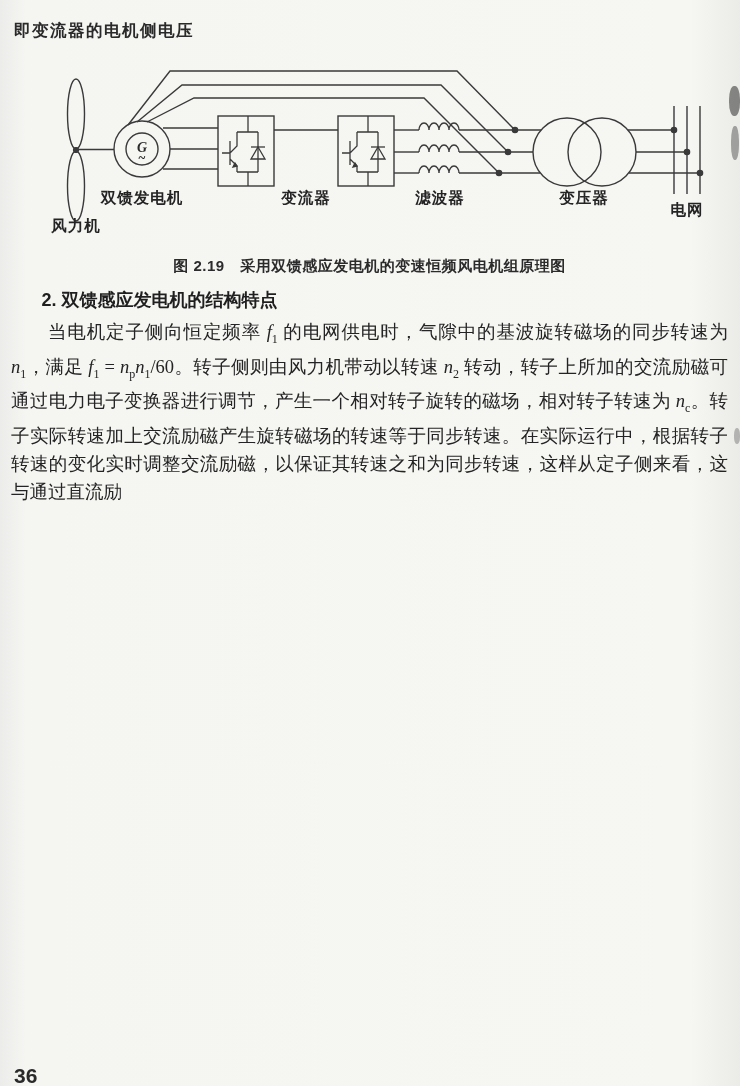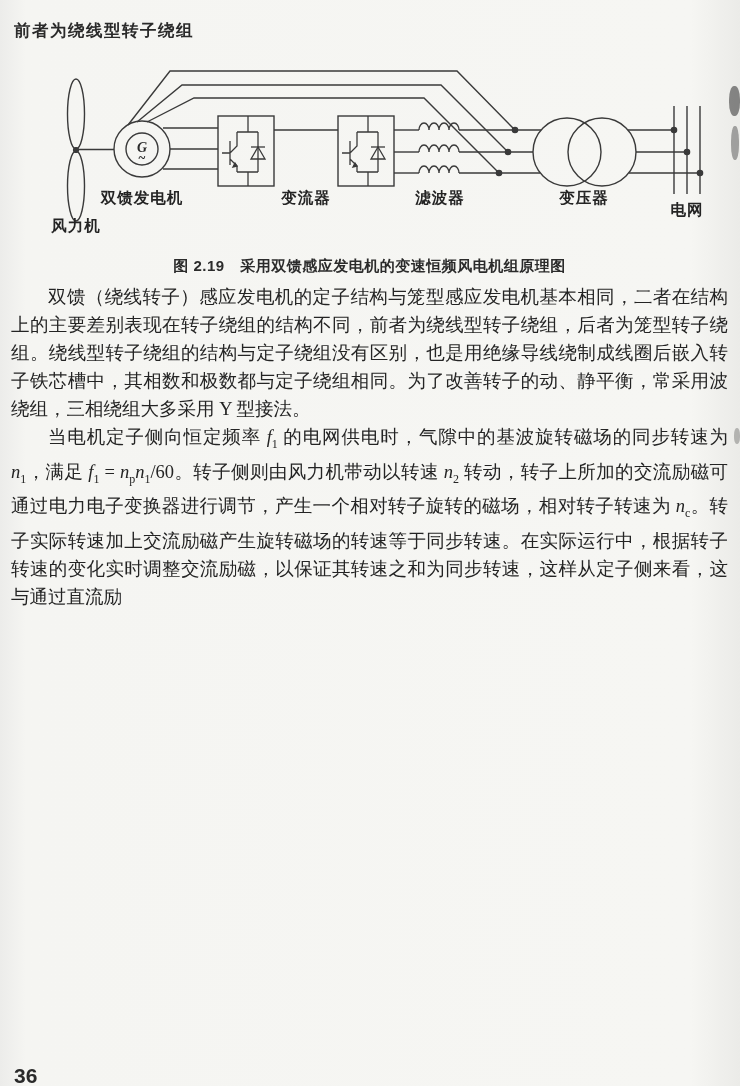--- a/index.html
+++ b/index.html
@@ -53,21 +53,21 @@
   .smudge.s2{right:1px;top:126px;width:8px;height:34px;opacity:.4;}
   .smudge.s3{right:0;top:428px;width:6px;height:16px;opacity:.3;}
   sub{font-size:12px;}
 </style>
 </head>
 <body>
 
 <div class="page">
 
   <div class="running-header">
-    <span>前者为绕线型转子绕组</span>
+    <span>即变流器的电机侧电压</span>
   </div>
 
   <div class="body-text">
 
 
     <figure class="fig">
       <svg width="740" height="172" viewBox="0 0 740 172">
         <g stroke="#3a3a3a" stroke-width="1.4" fill="none">
 
           <g>
@@ -169,22 +169,22 @@
         <text class="diagram-label" x="131" y="141" text-anchor="middle">双馈发电机</text>
         <text class="diagram-label" x="295" y="141" text-anchor="middle">变流器</text>
         <text class="diagram-label" x="429" y="141" text-anchor="middle">滤波器</text>
         <text class="diagram-label" x="573" y="141" text-anchor="middle">变压器</text>
         <text class="diagram-label" x="676" y="153" text-anchor="middle">电网</text>
       </svg>
       <figcaption>图 2.19　采用双馈感应发电机的变速恒频风电机组原理图</figcaption>
     </figure>
 
 
+    <h3 class="sub-heading">2. 双馈感应发电机的结构特点</h3>
 
-    <p class="para">双馈（绕线转子）感应发电机的定子结构与笼型感应发电机基本相同，二者在结构上的主要差别表现在转子绕组的结构不同，前者为绕线型转子绕组，后者为笼型转子绕组。绕线型转子绕组的结构与定子绕组没有区别，也是用绝缘导线绕制成线圈后嵌入转子铁芯槽中，其相数和极数都与定子绕组相同。为了改善转子的动、静平衡，常采用波绕组，三相绕组大多采用 Y 型接法。</p>
     <p class="para">当电机定子侧向恒定频率 <i>f</i><sub>1</sub> 的电网供电时，气隙中的基波旋转磁场的同步转速为 <i>n</i><sub>1</sub>，满足 <i>f</i><sub>1</sub> = <i>n</i><sub>p</sub><i>n</i><sub>1</sub>/60。转子侧则由风力机带动以转速 <i>n</i><sub>2</sub> 转动，转子上所加的交流励磁可通过电力电子变换器进行调节，产生一个相对转子旋转的磁场，相对转子转速为 <i>n</i><sub>c</sub>。转子实际转速加上交流励磁产生旋转磁场的转速等于同步转速。在实际运行中，根据转子转速的变化实时调整交流励磁，以保证其转速之和为同步转速，这样从定子侧来看，这与通过直流励</p>
 
   </div>
 
   <div class="page-number">36</div>
 
   <div class="smudge s1"></div>
   <div class="smudge s2"></div>
   <div class="smudge s3"></div>
 </div>

